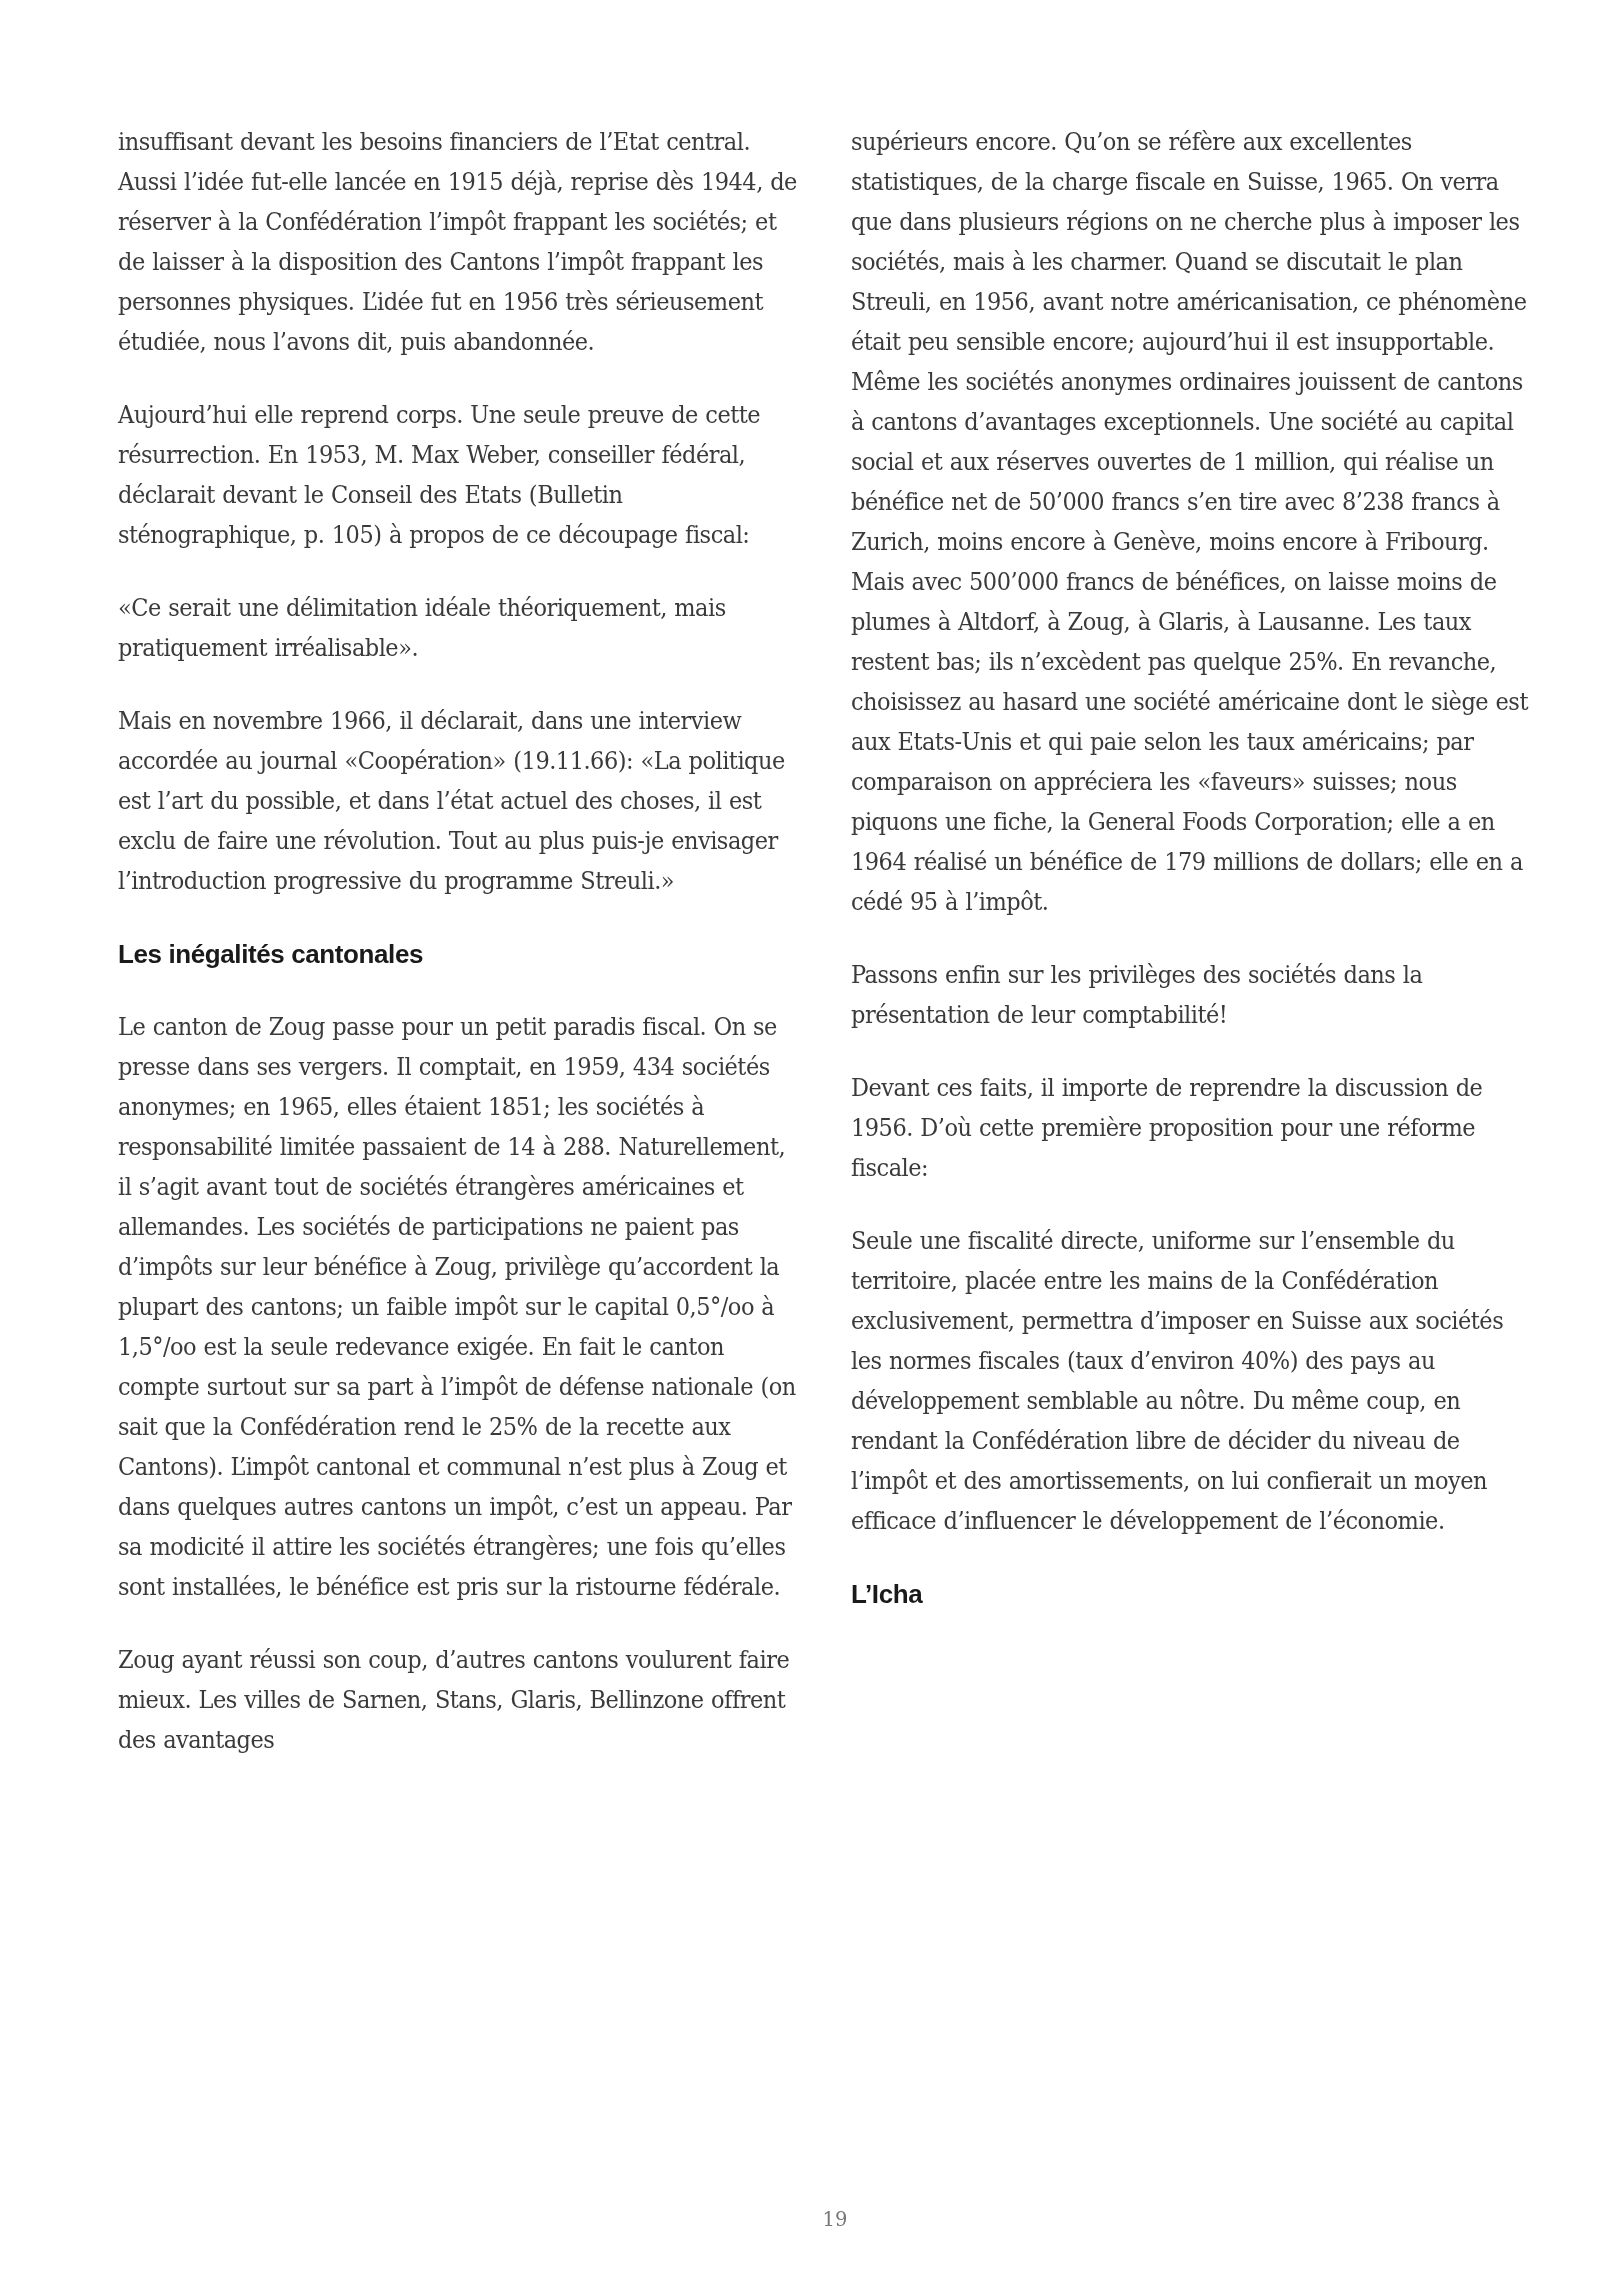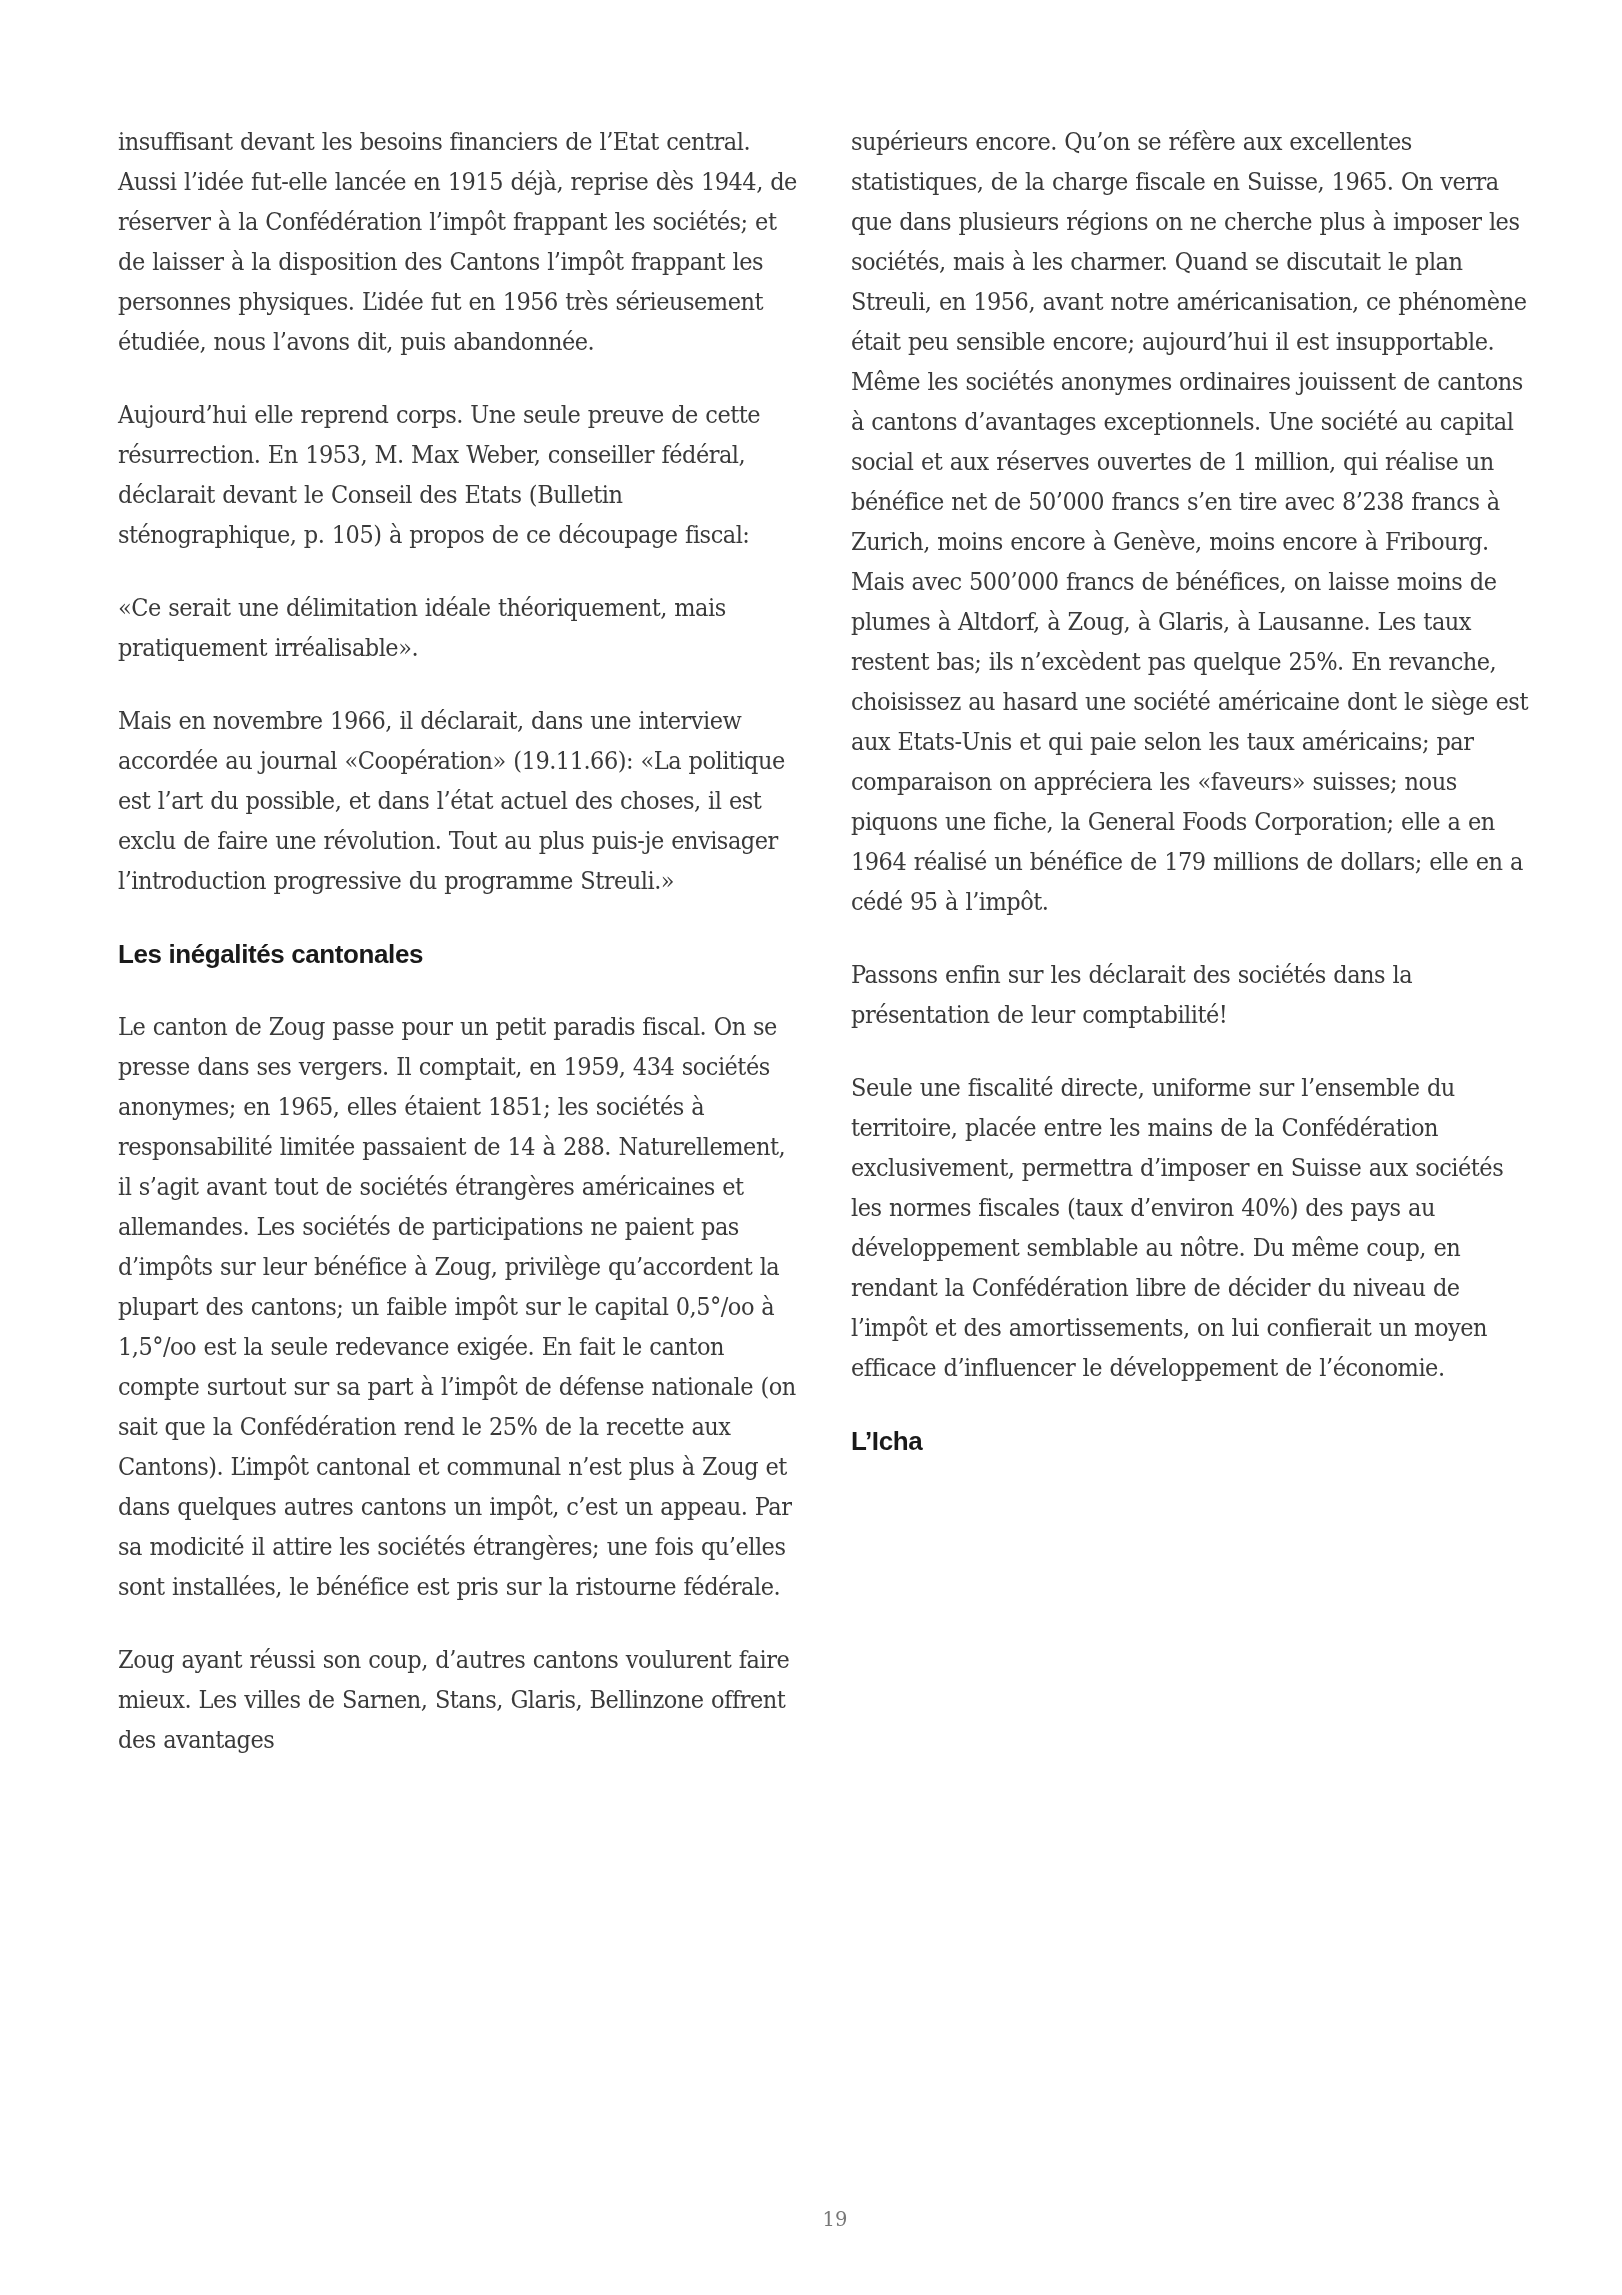--- a/index.html
+++ b/index.html
@@ -43,20 +43,21 @@
     <p class="para">Aujourd’hui elle reprend corps. Une seule preuve de cette résurrection. En 1953, M. Max Weber, conseiller fédéral, déclarait devant le Conseil des Etats (Bulletin sténographique, p. 105) à propos de ce découpage fiscal:</p>
     <p class="para">«Ce serait une délimitation idéale théoriquement, mais pratiquement irréalisable».</p>
     <p class="para">Mais en novembre 1966, il déclarait, dans une interview accordée au journal «Coopération» (19.11.66): «La politique est l’art du possible, et dans l’état actuel des choses, il est exclu de faire une révolution. Tout au plus puis-je envisager l’introduction progressive du programme Streuli.»</p>
     <h2 class="heading">Les inégalités cantonales</h2>
     <p class="para">Le canton de Zoug passe pour un petit paradis fiscal. On se presse dans ses vergers. Il comptait, en 1959, 434 sociétés anonymes; en 1965, elles étaient 1851; les sociétés à responsabilité limitée passaient de 14 à 288. Naturellement, il s’agit avant tout de sociétés étrangères américaines et allemandes. Les sociétés de participations ne paient pas d’impôts sur leur bénéfice à Zoug, privilège qu’accordent la plupart des cantons; un faible impôt sur le capital 0,5°/oo à 1,5°/oo est la seule redevance exigée. En fait le canton compte surtout sur sa part à l’impôt de défense nationale (on sait que la Confédération rend le 25% de la recette aux Cantons). L’impôt cantonal et communal n’est plus à Zoug et dans quelques autres cantons un impôt, c’est un appeau. Par sa modicité il attire les sociétés étrangères; une fois qu’elles sont installées, le bénéfice est pris sur la ristourne fédérale.</p>
     <p class="para">Zoug ayant réussi son coup, d’autres cantons voulurent faire mieux. Les villes de Sarnen, Stans, Glaris, Bellinzone offrent des avantages</p>
   </div>
 
   <div class="col col-right">
     <p class="para">supérieurs encore. Qu’on se réfère aux excellentes statistiques, de la charge fiscale en Suisse, 1965. On verra que dans plusieurs régions on ne cherche plus à imposer les sociétés, mais à les charmer. Quand se discutait le plan Streuli, en 1956, avant notre américanisation, ce phénomène était peu sensible encore; aujourd’hui il est insupportable. Même les sociétés anonymes ordinaires jouissent de cantons à cantons d’avantages exceptionnels. Une société au capital social et aux réserves ouvertes de 1 million, qui réalise un bénéfice net de 50’000 francs s’en tire avec 8’238 francs à Zurich, moins encore à Genève, moins encore à Fribourg. Mais avec 500’000 francs de bénéfices, on laisse moins de plumes à Altdorf, à Zoug, à Glaris, à Lausanne. Les taux restent bas; ils n’excèdent pas quelque 25%. En revanche, choisissez au hasard une société américaine dont le siège est aux Etats-Unis et qui paie selon les taux américains; par comparaison on appréciera les «faveurs» suisses; nous piquons une fiche, la General Foods Corporation; elle a en 1964 réalisé un bénéfice de 179 millions de dollars; elle en a cédé 95 à l’impôt.</p>
-    <p class="para">Passons enfin sur les déclarait des sociétés dans la présentation de leur comptabilité!</p>
+    <p class="para">Passons enfin sur les privilèges des sociétés dans la présentation de leur comptabilité!</p>
+    <p class="para">Devant ces faits, il importe de reprendre la discussion de 1956. D’où cette première proposition pour une réforme fiscale:</p>
     <p class="para">Seule une fiscalité directe, uniforme sur l’ensemble du territoire, placée entre les mains de la Confédération exclusivement, permettra d’imposer en Suisse aux sociétés les normes fiscales (taux d’environ 40%) des pays au développement semblable au nôtre. Du même coup, en rendant la Confédération libre de décider du niveau de l’impôt et des amortissements, on lui confierait un moyen efficace d’influencer le développement de l’économie.</p>
     <h2 class="heading">L’Icha</h2>
   </div>
 
   <div class="page-number">19</div>
 </div>
 
 
 </body></html>

